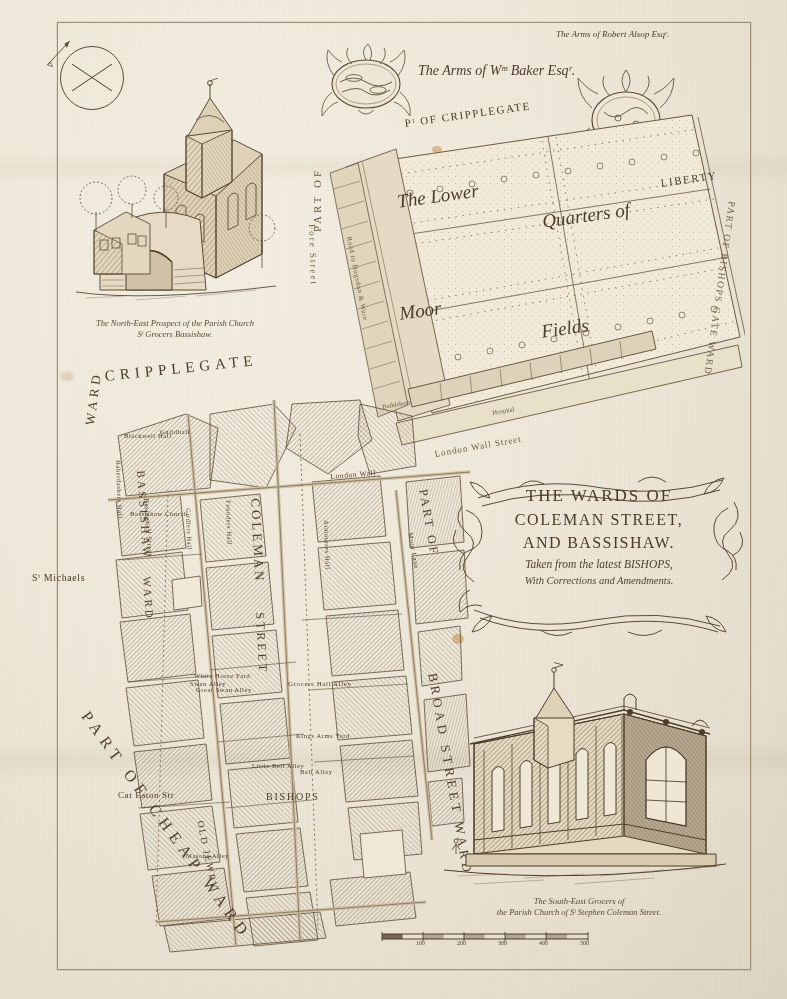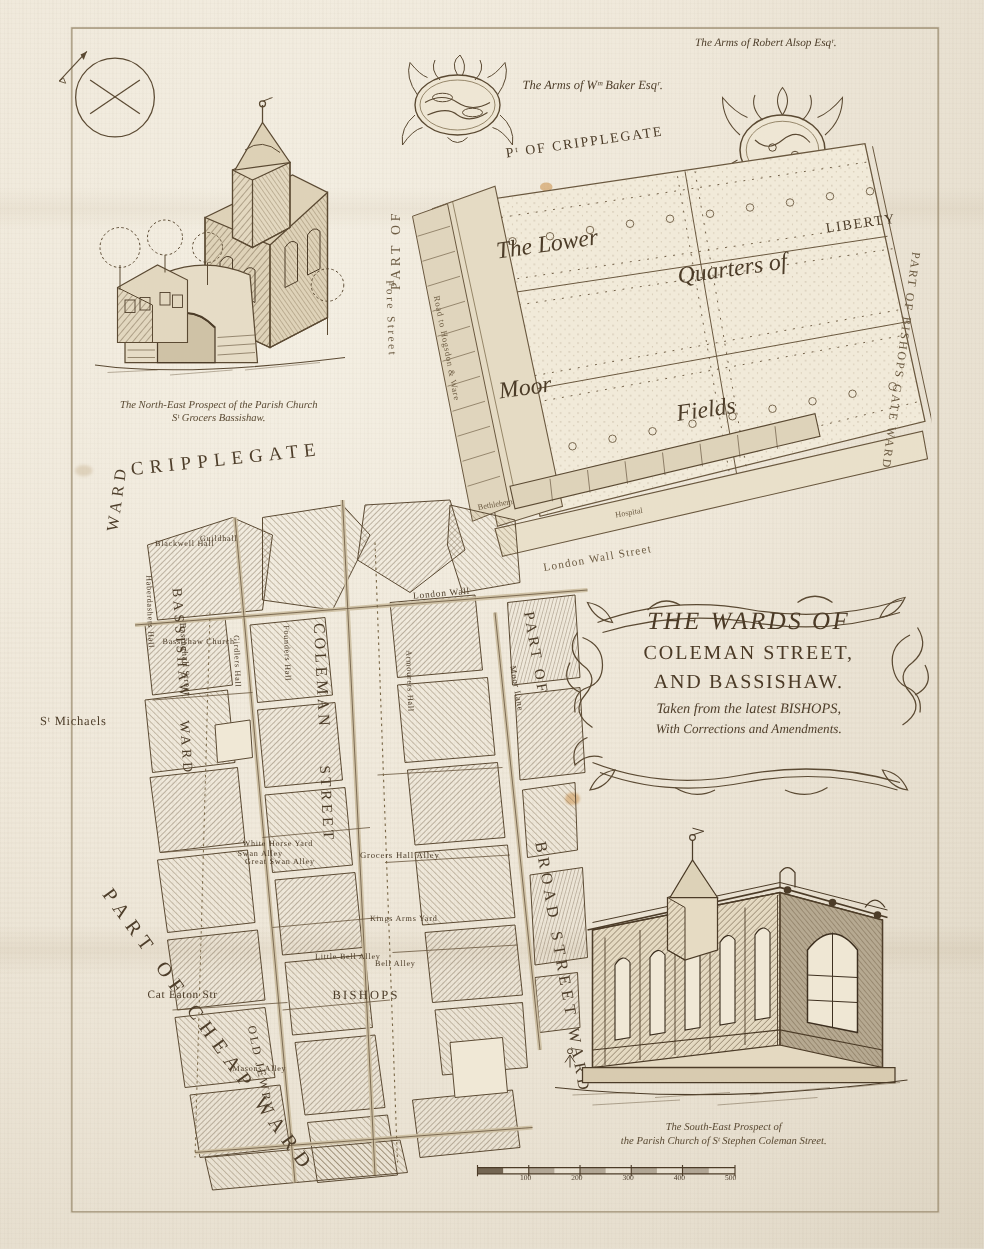--- a/index.html
+++ b/index.html
@@ -190,21 +190,21 @@
         <path d="M82 38 q10 -14 6 -26 q-8 10 -14 12"></path>
         <path d="M16 54 q-12 10 -10 24 q8 -12 16 -14"></path>
         <path d="M84 54 q12 10 10 24 q-8 -12 -16 -14"></path>
         <path d="M50 22 q-6 -10 2 -16 q6 8 2 16"></path>
         <path d="M36 26 q-8 -8 -4 -16"></path>
         <path d="M64 26 q8 -8 4 -16"></path>
         <path d="M42 72 q8 8 16 0"></path>
       </g>
     </svg>
   </div>
-  <div class="txt ital ink" style="left:418px;top:64px;font-size:10px;">
+  <div class="txt ital ink" style="left:418px;top:64px;font-size:14px;">
     <span>The Arms of Wᵐ Baker Esqʳ.</span>
   </div>
 
   <div id="arms-alsop">
     <svg width="120" height="112" viewBox="0 0 120 112">
       <ellipse cx="60" cy="58" rx="34" ry="28" fill="#eee6d4" stroke="#5b4a33" stroke-width="1.2"></ellipse>
       <ellipse cx="60" cy="58" rx="29" ry="23" fill="none" stroke="#7a6848" stroke-width=".6"></ellipse>
       <path d="M38 50 q10 10 22 0 q12 -10 22 2" fill="none" stroke="#5b4a33" stroke-width=".9"></path>
       <path d="M44 66 q16 8 32 -4" fill="none" stroke="#5b4a33" stroke-width=".9"></path>
       <circle cx="52" cy="56" r="3" fill="none" stroke="#5b4a33" stroke-width=".8"></circle>
@@ -565,21 +565,21 @@
         <path d="M180 162 q18 8 34 -2"></path>
 
         <path d="M44 146 q-6 14 -20 16 q6 -14 20 -16z"></path>
         <path d="M258 146 q6 14 20 16 q-6 -14 -20 -16z"></path>
         <path d="M42 28 q-6 -14 -20 -16 q6 14 20 16z"></path>
         <path d="M256 24 q6 -14 20 -16 q-6 14 -20 16z"></path>
       </g>
     </svg>
   </div>
   <div id="cart-text">
-    <div class="sc" style="font-size:20px;letter-spacing:2px;color:#4b3a26;margin-bottom:5px;font-style:italic;">THE WARDS OF</div>
+    <div class="sc" style="font-size:17px;letter-spacing:2px;color:#4b3a26;margin-bottom:5px;">THE WARDS OF</div>
     <div class="sc" style="font-size:16px;letter-spacing:1.6px;color:#4b3a26;margin-bottom:5px;">COLEMAN STREET,</div>
     <div class="sc" style="font-size:16px;letter-spacing:1.4px;color:#4b3a26;margin-bottom:6px;">AND BASSISHAW.</div>
     <div class="ital" style="font-size:11.5px;color:#4f3f2b;margin-bottom:5px;">Taken from the latest BISHOPS,</div>
     <div class="ital" style="font-size:10.5px;color:#4f3f2b;">With Corrections and Amendments.</div>
   </div>
 
   <div id="prospect2">
     <svg width="300" height="260" viewBox="0 0 300 260">
       <defs>
         <pattern id="p2a" width="3.4" height="3.4" patternTransform="rotate(45)" patternUnits="userSpaceOnUse">
@@ -651,21 +651,21 @@
           <line x1="140" y1="244" x2="220" y2="238"></line>
       </g>
 
       <g stroke="#4c3c28" stroke-width=".8" fill="none">
         <path d="M22 214 l0 -10 M22 204 l-4 6 M22 204 l4 6"></path>
         <circle cx="22" cy="201" r="2"></circle>
       </g>
     </svg>
   </div>
   <div id="prospect2-cap">
-    <div>The South-East Prospect of</div>
+    <div>The South-East Grocers of</div>
     <div>the Parish Church of Sᵗ Stephen Coleman Street.</div>
   </div>
 
   <div id="scalebar">
     <svg width="210" height="22" viewBox="0 0 210 22">
       <line x1="2" y1="6" x2="208" y2="6" stroke="#4c3c28" stroke-width="1"></line>
       <line x1="2" y1="11" x2="208" y2="11" stroke="#4c3c28" stroke-width="1"></line>
       <g stroke="#4c3c28" stroke-width=".9">
         <line x1="2" y1="4" x2="2" y2="13"></line>
         <line x1="43" y1="4" x2="43" y2="13"></line>

